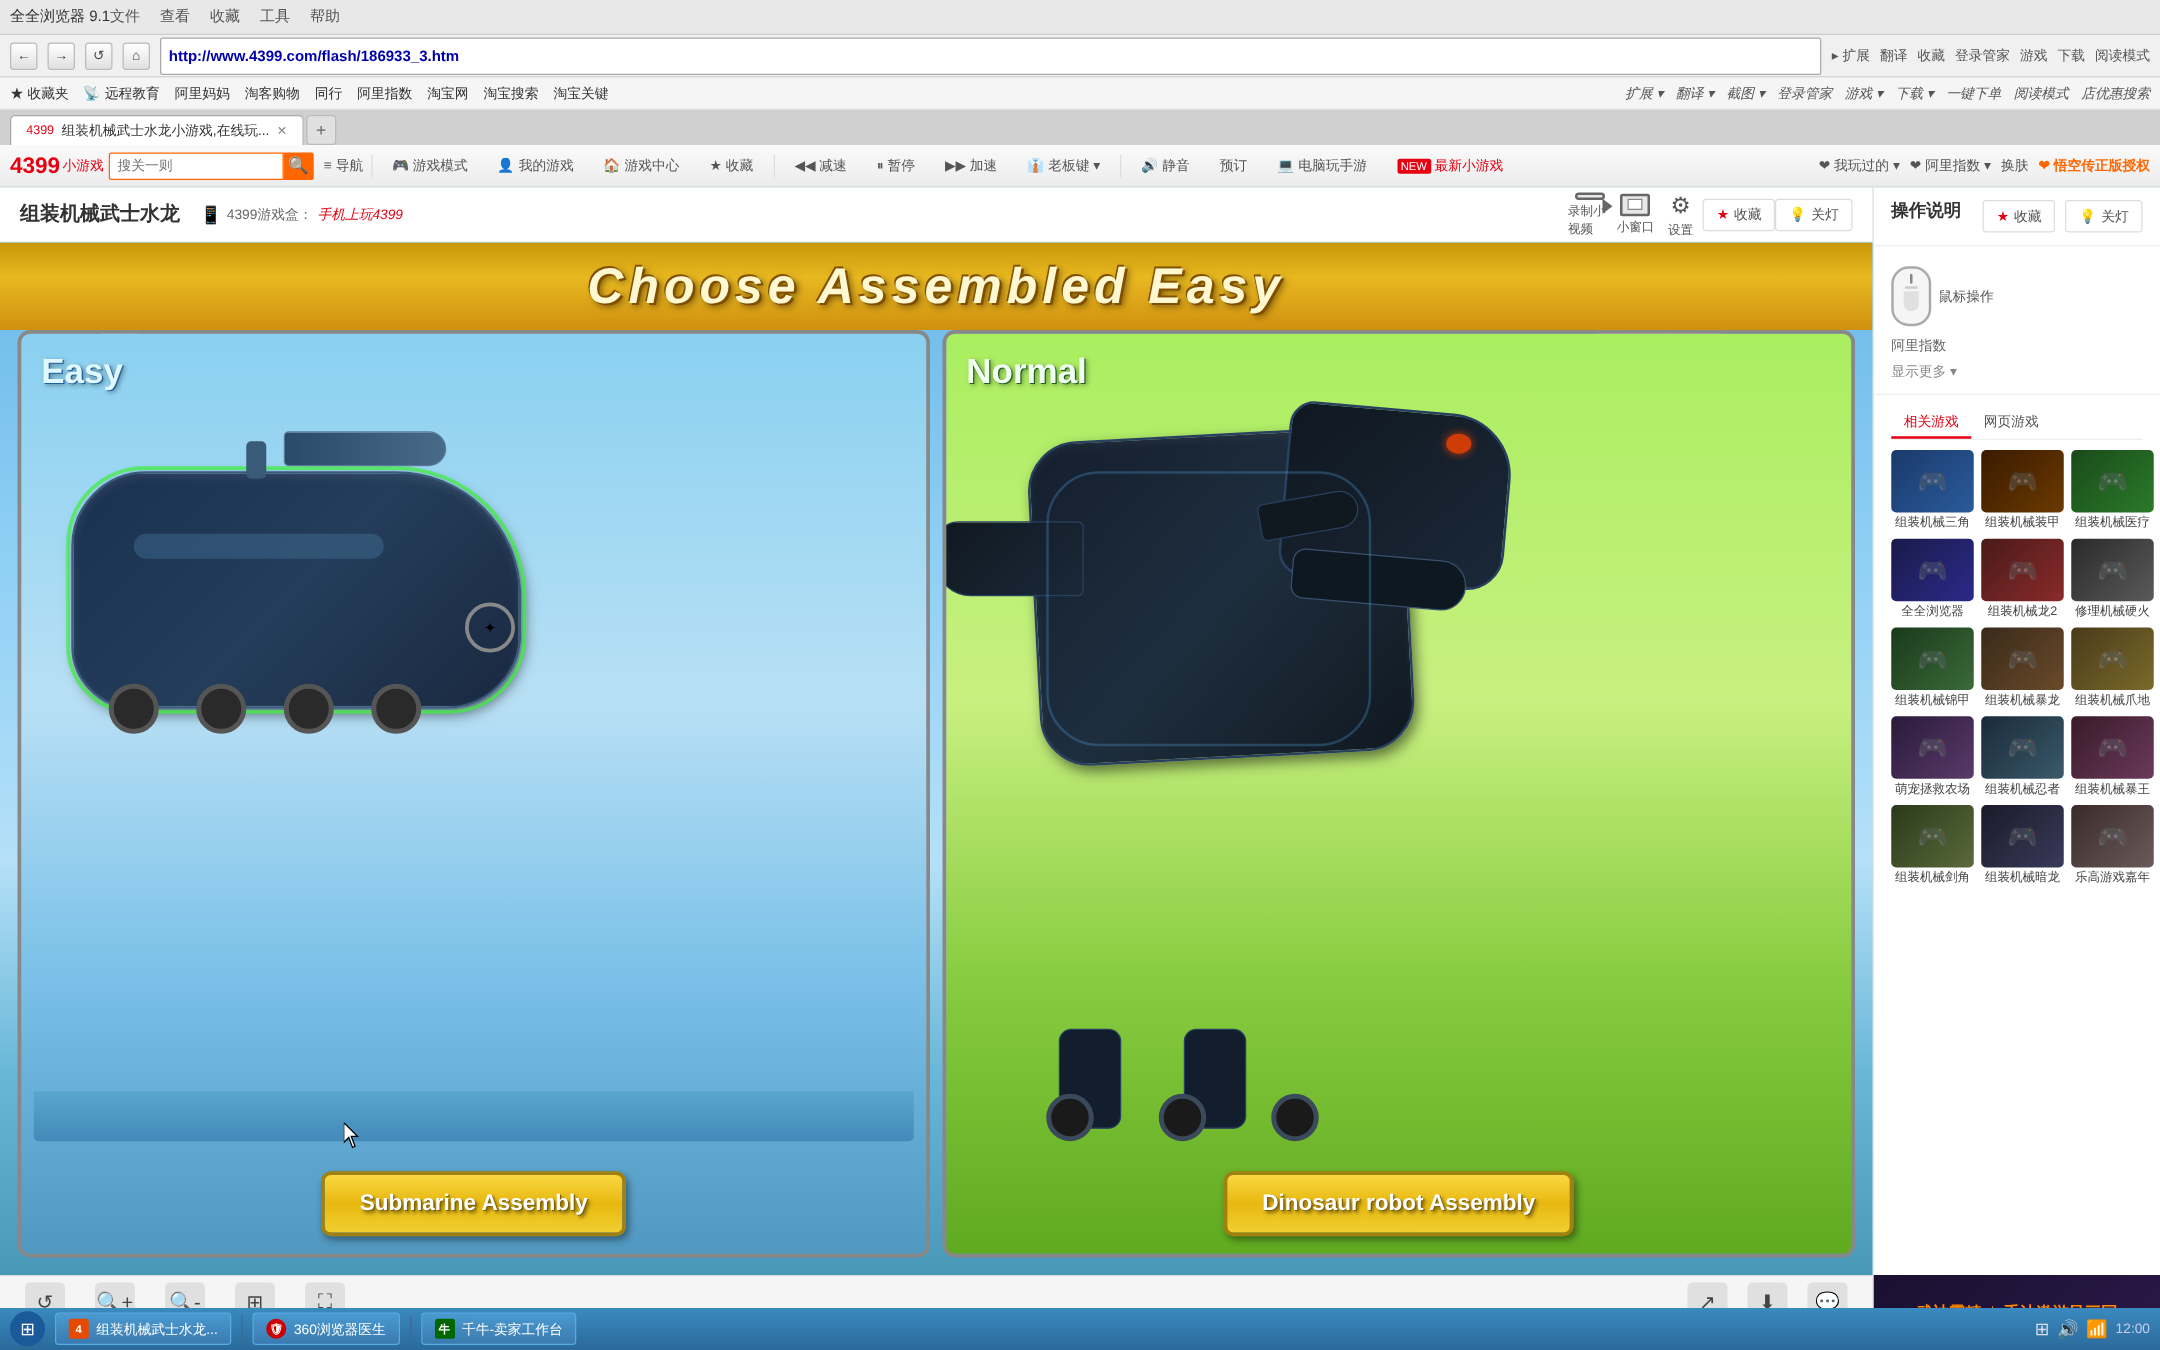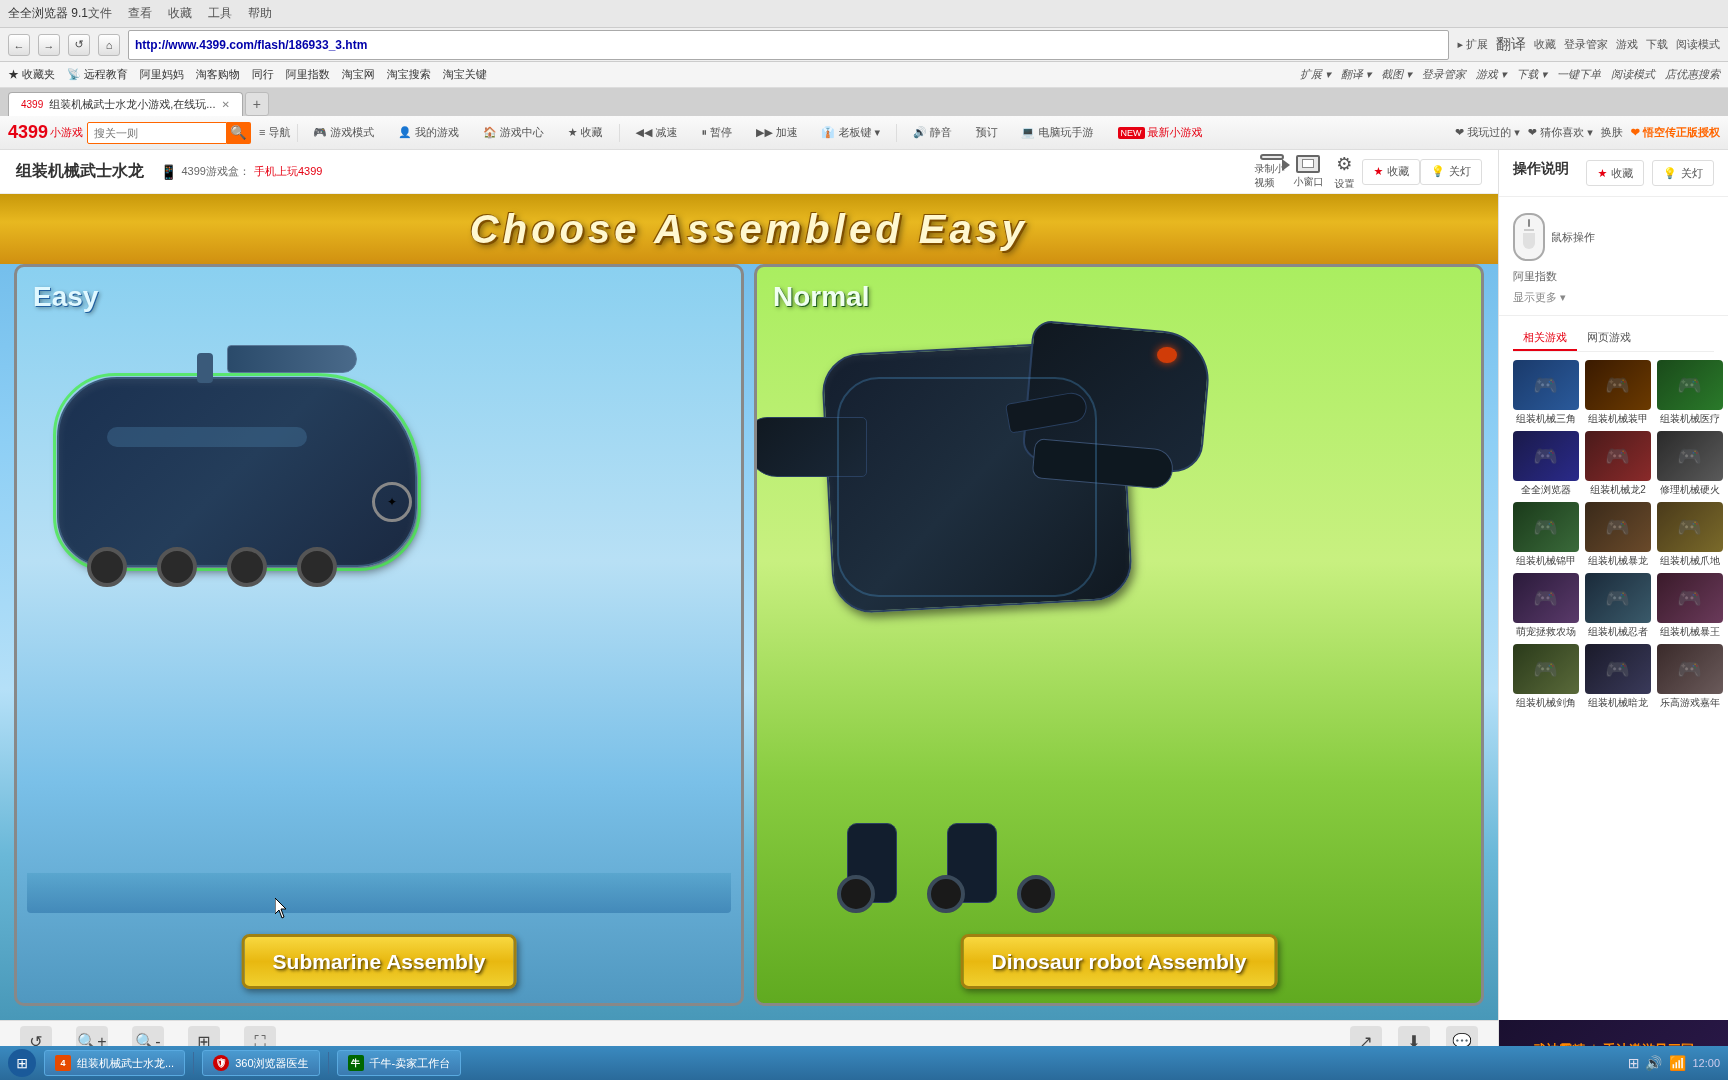--- a/index.html
+++ b/index.html
@@ -161,21 +161,21 @@
     
     .assembly-btn {
       position: absolute; bottom: 14px; left: 50%; transform: translateX(-50%);
       background: linear-gradient(180deg, #f8d840, #e8b810, #f0d030);
       border: 3px solid #a08010; border-radius: 8px;
       padding: 12px 28px; cursor: pointer; text-align: center;
       box-shadow: 2px 3px 6px rgba(0,0,0,0.4);
       min-width: 140px;
     }
     .assembly-btn-text {
-      font-size: 21px; font-weight: 900; color: #fff;
+      font-size: 18px; font-weight: 900; color: #fff;
       text-shadow: 1px 1px 0 #806000, 2px 2px 3px rgba(0,0,0,0.5);
       font-family: Arial Black, Impact, sans-serif;
       line-height: 1.2;
     }
 
     
     .taskbar {
       height: 34px; background: linear-gradient(#3a8ac0, #2a6a9a); display: flex; align-items: center;
       padding: 0 8px; gap: 4px; position: absolute; bottom: 0; left: 0; right: 0;
     }
@@ -186,21 +186,21 @@
     }
     .taskbar-icon { width: 16px; height: 16px; border-radius: 2px; background: #ff6600; display: flex; align-items: center; justify-content: center; font-size: 9px; color: #fff; font-weight: bold; }
     .taskbar-right { margin-left: auto; display: flex; align-items: center; gap: 6px; color: #dde; font-size: 11px; }
 
     
     .page-wrapper { display: flex; flex-direction: column; height: 1080px; }
     .content-area { flex: 1; display: flex; overflow: hidden; }
 
     
     .phone-link { font-size: 11px; color: #666; display: flex; align-items: center; gap: 4px; }
-    .phone-link a { color: #e60012; text-decoration: none; }
+    .phone-link a { color: #e60012; text-decoration: none; font-style: italic; }
   </style>
 </head>
 <body>
 
 <div class="page-wrapper">
 
   <div class="title-bar">
     <span>全全浏览器 9.1</span>
     <div class="title-bar-controls">
       <span style="cursor:pointer">文件</span>
@@ -212,21 +212,21 @@
   </div>
 
   <div class="browser-toolbar">
     <div class="nav-btn">←</div>
     <div class="nav-btn">→</div>
     <div class="nav-btn">↺</div>
     <div class="nav-btn">⌂</div>
     <input class="address-bar" value="http://www.4399.com/flash/186933_3.htm" readonly="" style="flex: 1 1 0%;">
     <div class="toolbar-right">
       <span style="font-size:11px;color:#555">▸ 扩展</span>
-      <span style="font-size:15px;color:#555">翻译</span>
+      <span style="font-size:11px;color:#555">翻译</span>
       <span style="font-size:11px;color:#555">收藏</span>
       <span style="font-size:11px;color:#555">登录管家</span>
       <span style="font-size:11px;color:#555">游戏</span>
       <span style="font-size:11px;color:#555">下载</span>
       <span style="font-size:11px;color:#555">阅读模式</span>
     </div>
   </div>
 
   <div class="bookmarks-bar">
     <span class="bookmark-item">★ 收藏夹</span>
@@ -315,21 +315,21 @@
     <div class="stb-btn">
       <span>💻</span>
       <span>电脑玩手游</span>
     </div>
     <div class="stb-btn" style="color:#e60012;">
       <span style="background:#e60012;color:#fff;font-size:9px;padding:1px 3px;border-radius:2px;">NEW</span>
       <span>最新小游戏</span>
     </div>
     <div style="margin-left:auto;display:flex;align-items:center;gap:8px;font-size:11px;">
       <span style="cursor:pointer;color:#555;">❤ 我玩过的 ▾</span>
-      <span style="cursor:pointer;color:#555;">❤ 猜你喜欢 ▾</span>
+      <span style="cursor:pointer;color:#555;">❤ 阿里指数 ▾</span>
       <span style="cursor:pointer;color:#555;">换肤</span>
       <span style="color:#f60;font-weight:bold;">❤ 悟空传正版授权</span>
     </div>
   </div>
 
   <div class="content-area">
 
     <div class="game-area">
 
       <div class="game-header">

